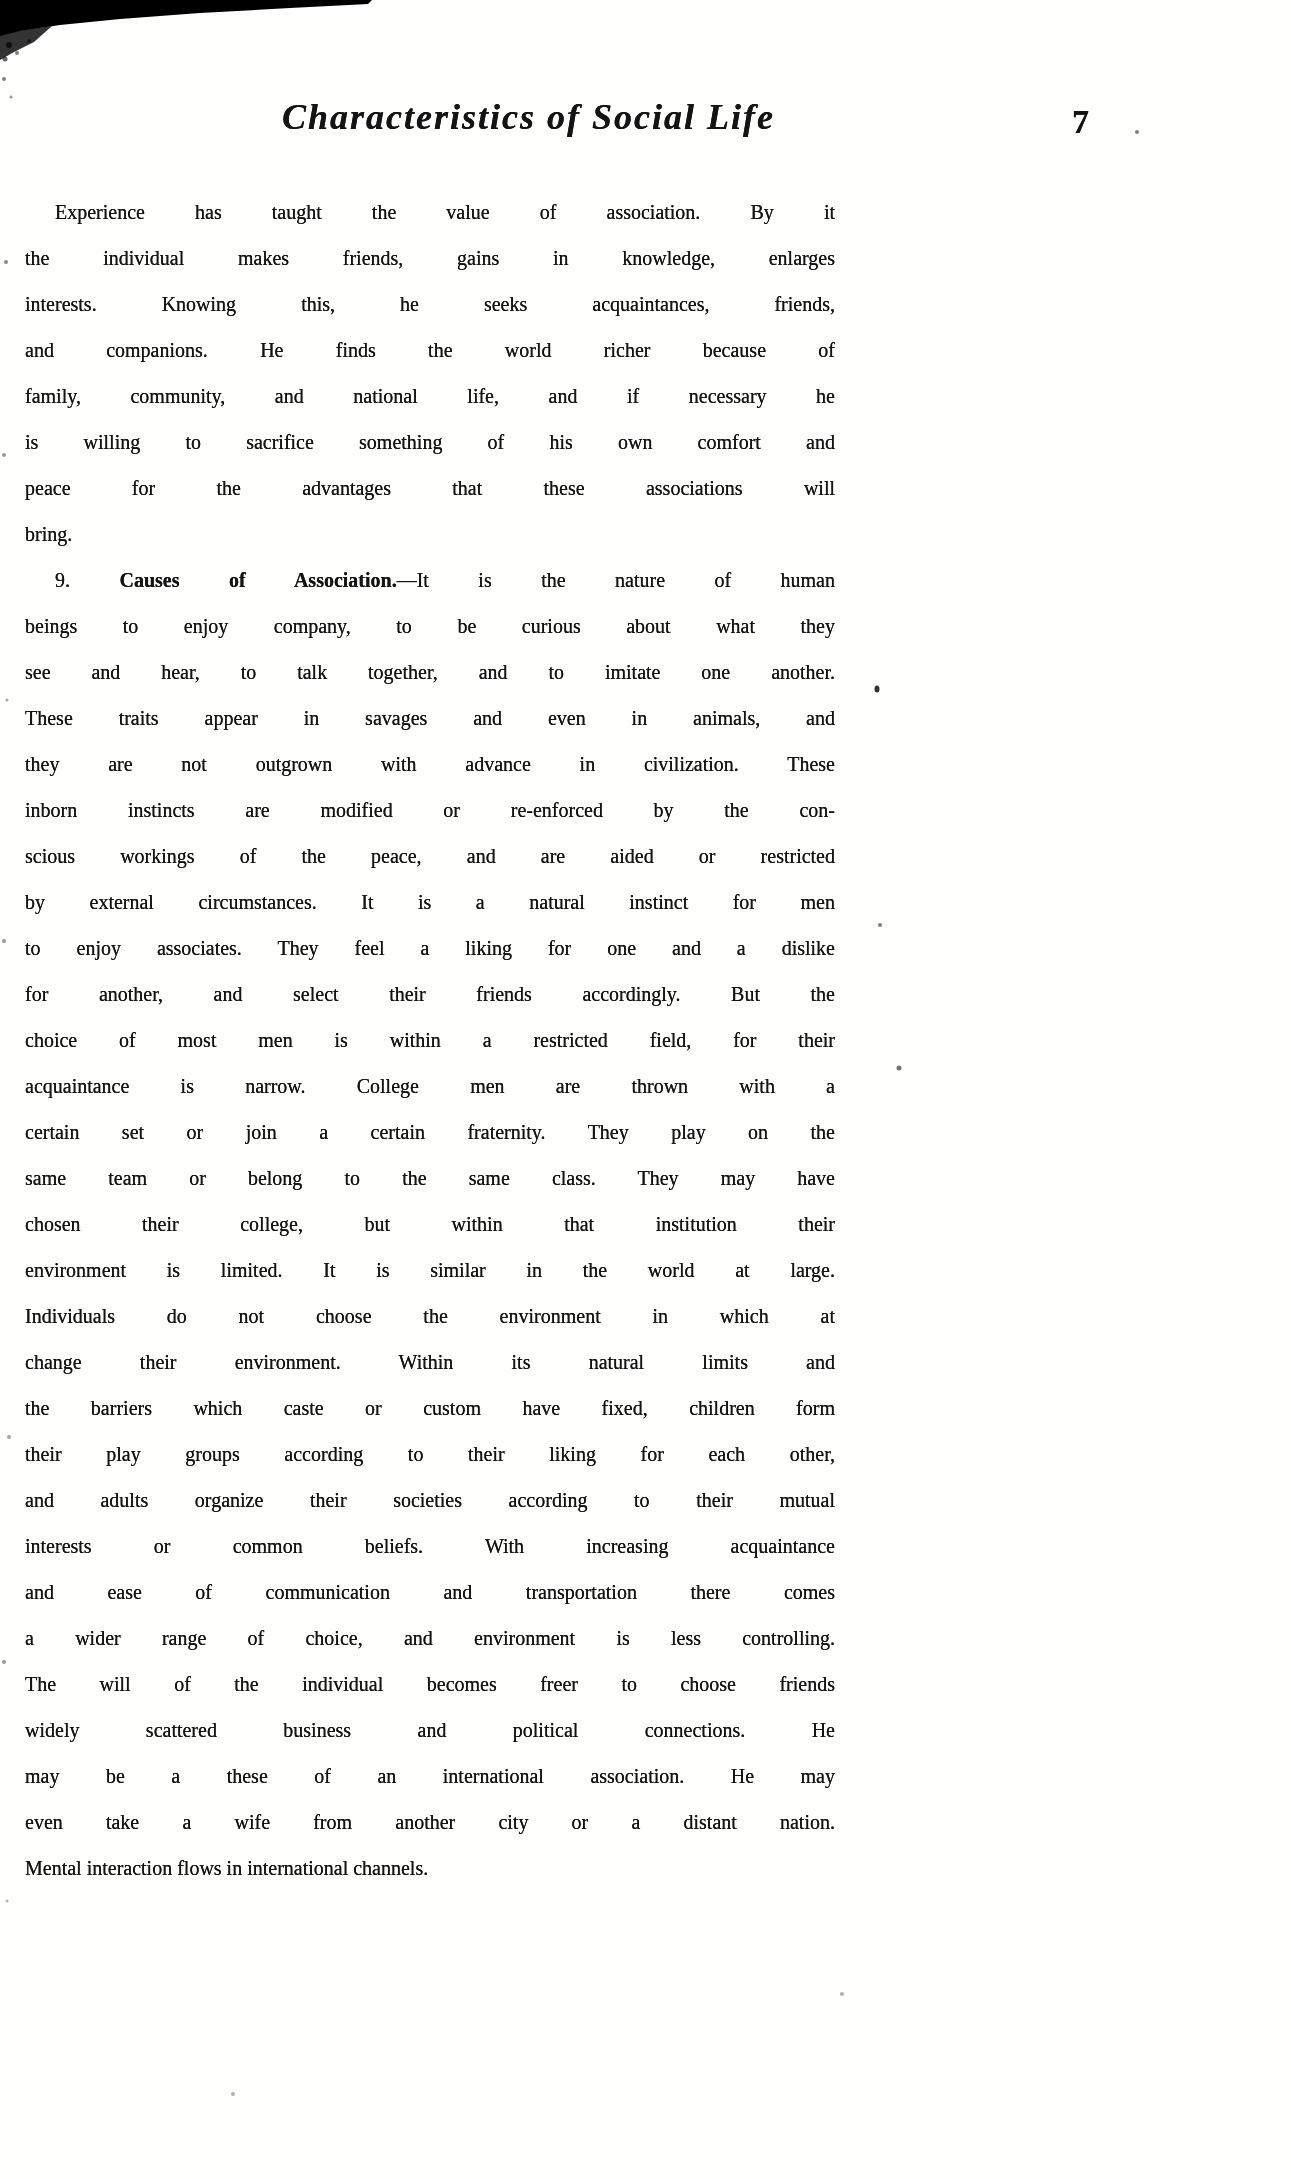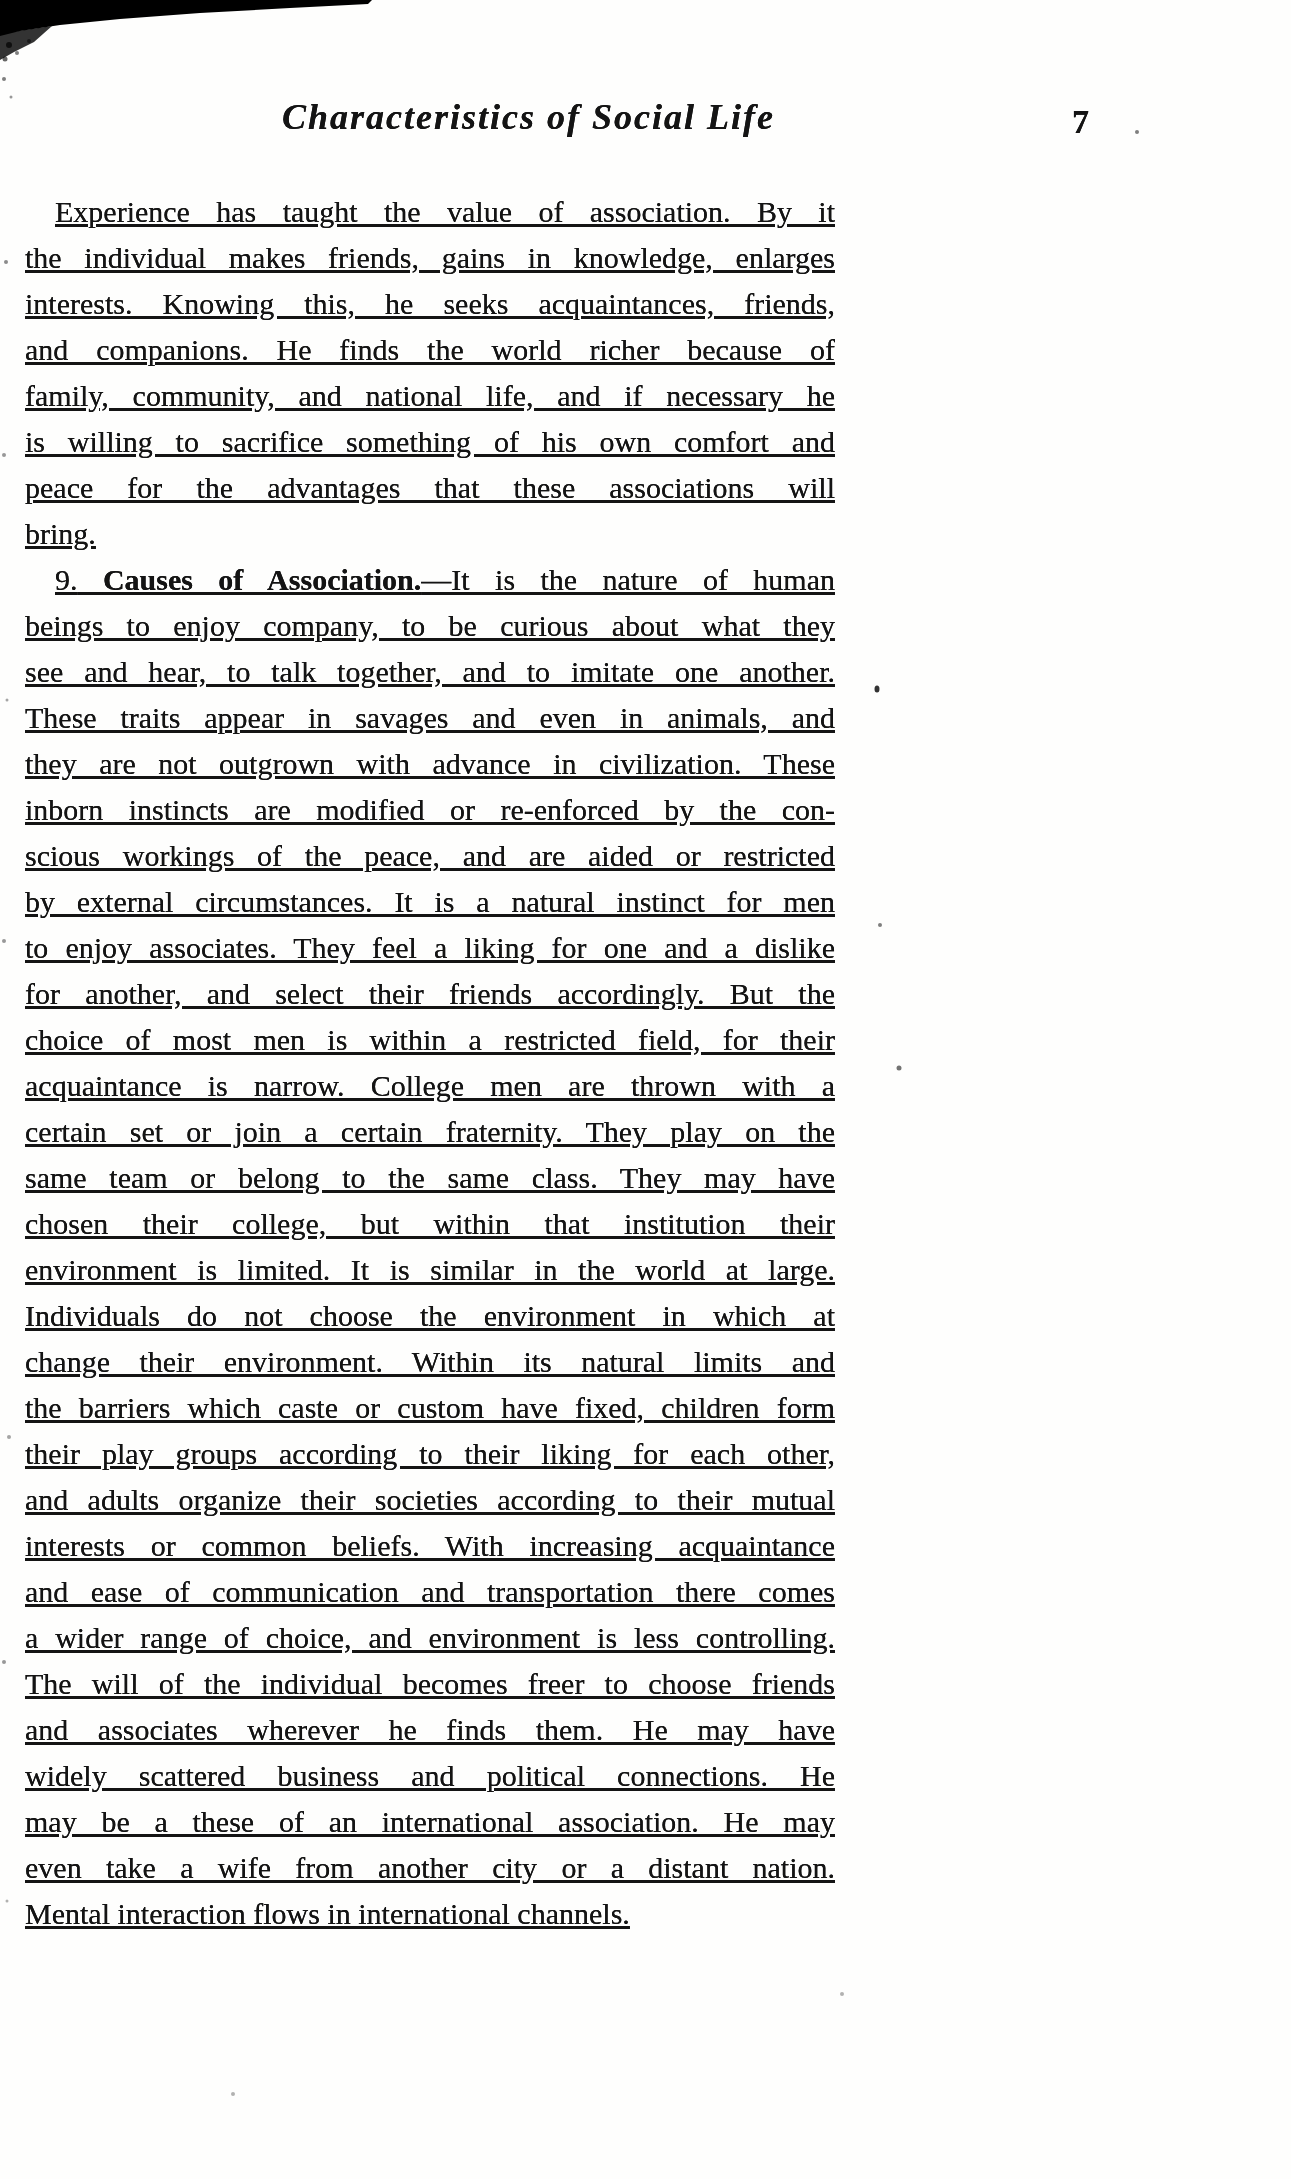--- a/index.html
+++ b/index.html
@@ -22,25 +22,24 @@
   .page-number{
     position:absolute;top:103px;left:1072px;
     font-size:34px;font-weight:bold;
     text-shadow:0 0 .5px currentColor;
   }
   .body-block{
     position:absolute;top:189px;left:25px;width:810px;
   }
   .para{margin:0;padding:0;}
   .line{
-    font-size:30px;line-height:46px;
+    font-size:20px;line-height:46px;
     text-align:justify;text-align-last:justify;
     text-shadow:0 0 .5px currentColor;
     white-space:normal;
-    text-decoration:underline;
   }
   .line.indent{text-indent:30px;}
   .line.lastline{text-align-last:left;}
   .runhead{font-weight:bold;}
 </style>
 </head>
 <body>
 
 <div class="page">
 
@@ -105,21 +104,20 @@
       <div class="line">environment is limited. It is similar in the world at large.</div>
       <div class="line">Individuals do not choose the environment in which at</div>
       <div class="line">change their environment. Within its natural limits and</div>
       <div class="line">the barriers which caste or custom have fixed, children form</div>
       <div class="line">their play groups according to their liking for each other,</div>
       <div class="line">and adults organize their societies according to their mutual</div>
       <div class="line">interests or common beliefs. With increasing acquaintance</div>
       <div class="line">and ease of communication and transportation there comes</div>
       <div class="line">a wider range of choice, and environment is less controlling.</div>
       <div class="line">The will of the individual becomes freer to choose friends</div>
-      <div class="line">and associates wherever he finds them. He may have</div>
       <div class="line">widely scattered business and political connections. He</div>
       <div class="line">may be a these of an international association. He may</div>
       <div class="line">even take a wife from another city or a distant nation.</div>
       <div class="line lastline">Mental interaction flows in international channels.</div>
     </div>
 
   </div>
 </div>
 
 </body></html>

